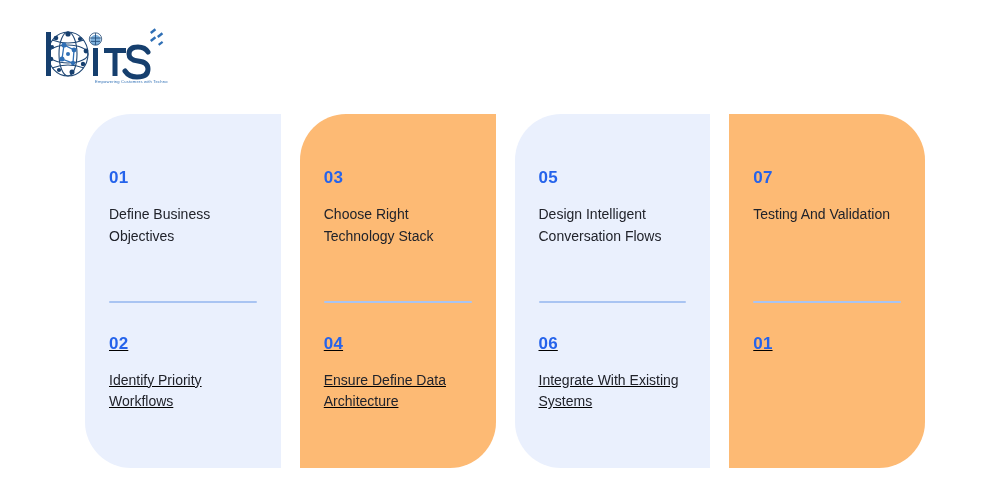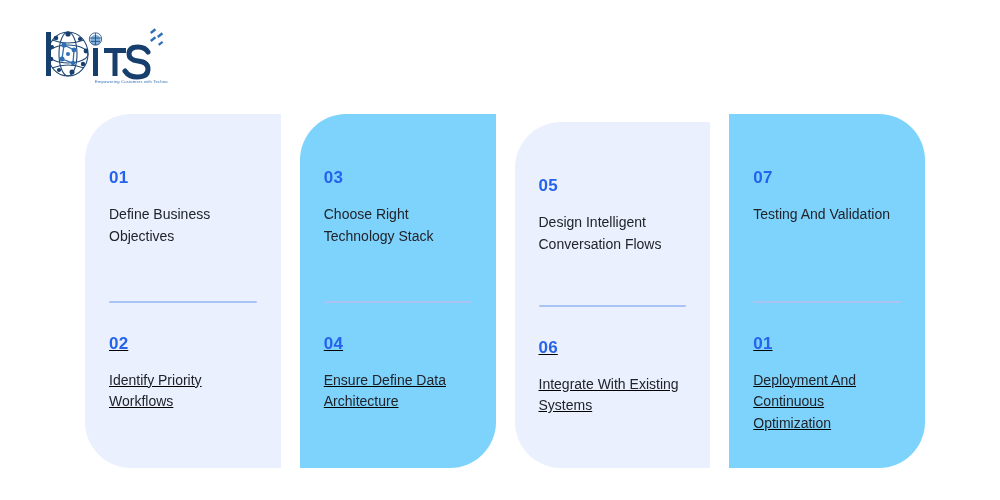--- a/index.html
+++ b/index.html
@@ -37,26 +37,26 @@
   }
   .step-column {
     flex: 1 1 0;
     position: relative;
     display: flex;
     flex-direction: column;
     box-sizing: border-box;
     padding: 0;
   }
   .step-column.tone-light { background: #eaf0fd; }
-  .step-column.tone-dark  { background: #7dd3fc; justify-content: flex-end; }
+  .step-column.tone-dark  { background: #fdba74; justify-content: flex-end; }
 
   
   .step-column.col-1 { border-top-left-radius: 46px;  border-bottom-left-radius: 46px; }
   .step-column.col-2 { border-top-left-radius: 46px;  border-bottom-right-radius: 46px; }
-  .step-column.col-3 { border-top-left-radius: 46px;  border-bottom-left-radius: 46px; margin-top: 8px; }
+  .step-column.col-3 { border-top-left-radius: 46px;  border-bottom-left-radius: 46px; }
   .step-column.col-4 { border-top-right-radius: 46px; border-bottom-right-radius: 46px; }
 
   .step-half {
     flex: 1 1 0;
     position: relative;
     padding: 0 24px;
     box-sizing: border-box;
     display: flex;
     flex-direction: column;
     justify-content: center;
@@ -190,17 +190,16 @@
   </div>
 
   <div class="step-column col-4 tone-dark">
     <div class="step-half half-top">
       <div class="step-number">07</div>
       <div class="step-title">Testing And Validation</div>
       <div class="step-divider"></div>
     </div>
     <div class="step-half half-bottom">
       <div class="step-number">01</div>
-      <div class="step-title">Deployment And Continuous Optimization</div>
     </div>
   </div>
 
 </div>
 
 </body></html>

